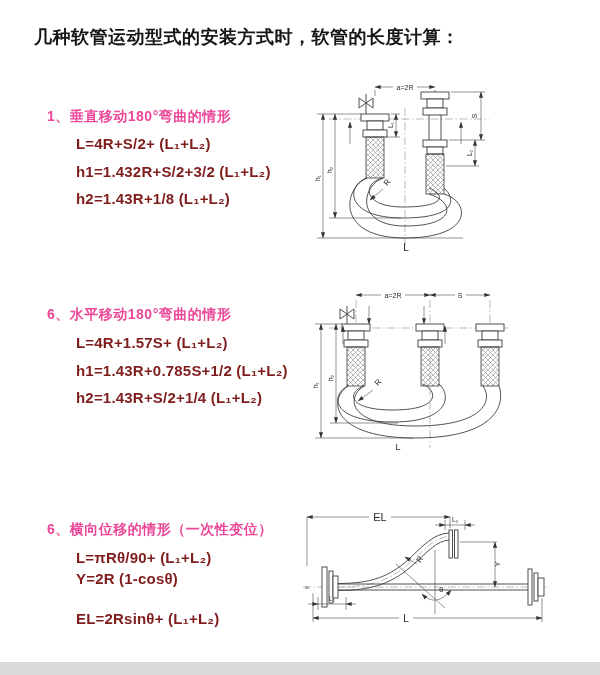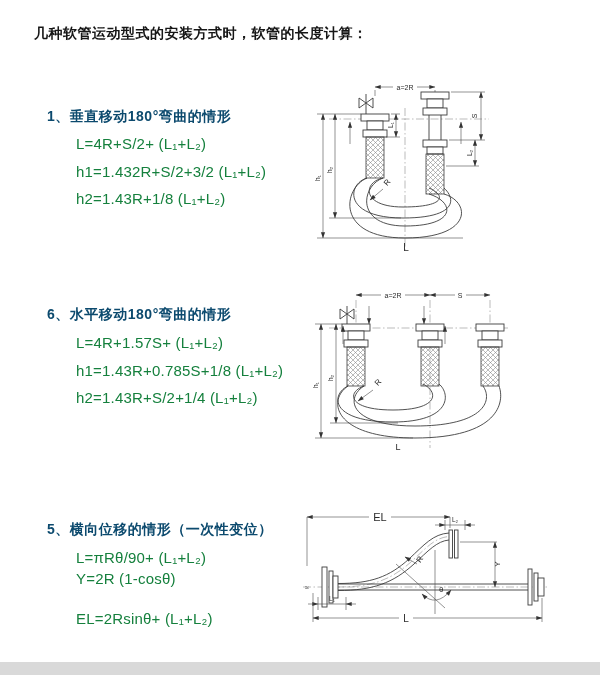--- a/index.html
+++ b/index.html
@@ -2,23 +2,23 @@
 <html><head>
 <meta charset="utf-8">
 <style>
   html,body{margin:0;padding:0;}
   body{
     width:600px;height:675px;position:relative;background:#ffffff;
     font-family:"Liberation Sans","DejaVu Sans",sans-serif;color:#1c1c1c;
     overflow:hidden;
   }
   .abs{position:absolute;white-space:nowrap;}
-  .title{left:34px;top:25px;font-size:14px;font-weight:600;letter-spacing:.5px;color:#161616;}
-  .sec-heading{font-size:14px;font-weight:600;letter-spacing:.5px;color:#0c4a6e;}
-  .formula{font-size:15px;font-weight:400;letter-spacing:.2px;color:#15803d;}
+  .title{left:34px;top:25px;font-size:18px;font-weight:600;letter-spacing:.5px;color:#161616;}
+  .sec-heading{font-size:14px;font-weight:600;letter-spacing:.5px;color:#ec4899;}
+  .formula{font-size:15px;font-weight:700;letter-spacing:.2px;color:#7f1d1d;}
   svg{position:absolute;overflow:visible;}
   svg text{font-family:"Liberation Sans","DejaVu Sans",sans-serif;fill:#2a2a2a;}
   .obj{stroke:#3d3d3d;stroke-width:.9;fill:none;}
   .fit{fill:#ffffff;stroke:#3d3d3d;stroke-width:.9;}
   .braid{fill:url(#braid);stroke:#3d3d3d;stroke-width:.8;}
   .dim{stroke:#4a4a4a;stroke-width:.6;fill:none;}
   .cl{stroke:#777;stroke-width:.5;fill:none;stroke-dasharray:8 2.5 1.5 2.5;}
   .gap{fill:#ffffff;}
   .bottom-strip{position:absolute;left:0;top:662px;width:600px;height:13px;background:#d9d9d9;}
 </style>
@@ -27,24 +27,24 @@
 
 <div class="abs title">几种软管运动型式的安装方式时，软管的长度计算：</div>
 
 <div class="abs sec-heading" style="left:47px;top:108px">1、垂直移动180°弯曲的情形</div>
 <div class="abs formula" style="left:76px;top:135px">L=4R+S/2+ (L₁+L₂)</div>
 <div class="abs formula" style="left:76px;top:163px">h1=1.432R+S/2+3/2 (L₁+L₂)</div>
 <div class="abs formula" style="left:76px;top:190px">h2=1.43R+1/8 (L₁+L₂)</div>
 
 <div class="abs sec-heading" style="left:47px;top:306px">6、水平移动180°弯曲的情形</div>
 <div class="abs formula" style="left:76px;top:334px">L=4R+1.57S+ (L₁+L₂)</div>
-<div class="abs formula" style="left:76px;top:362px">h1=1.43R+0.785S+1/8 (L₁+L₂)</div>
+<div class="abs formula" style="left:76px;top:362px">h1=1.43R+0.785S+1/2 (L₁+L₂)</div>
 <div class="abs formula" style="left:76px;top:389px">h2=1.43R+S/2+1/4 (L₁+L₂)</div>
 
-<div class="abs sec-heading" style="left:47px;top:521px">5、横向位移的情形（一次性变位）</div>
+<div class="abs sec-heading" style="left:47px;top:521px">6、横向位移的情形（一次性变位）</div>
 <div class="abs formula" style="left:76px;top:549px">L=πRθ/90+ (L₁+L₂)</div>
 <div class="abs formula" style="left:76px;top:570px">Y=2R (1-cosθ)</div>
 <div class="abs formula" style="left:76px;top:610px">EL=2Rsinθ+ (L₁+L₂)</div>
 
 <svg style="left:303px;top:70px" width="290" height="190" viewBox="0 0 290 190">
   <defs>
     <pattern id="braid" width="5" height="5" patternUnits="userSpaceOnUse">
       <path d="M0,5 L5,0 M0,0 L5,5" stroke="#777" stroke-width="0.5"></path>
     </pattern>
     <marker id="ah" viewBox="0 0 10 10" refX="9.5" refY="5" markerWidth="7" markerHeight="6" markerUnits="userSpaceOnUse" orient="auto-start-reverse">

